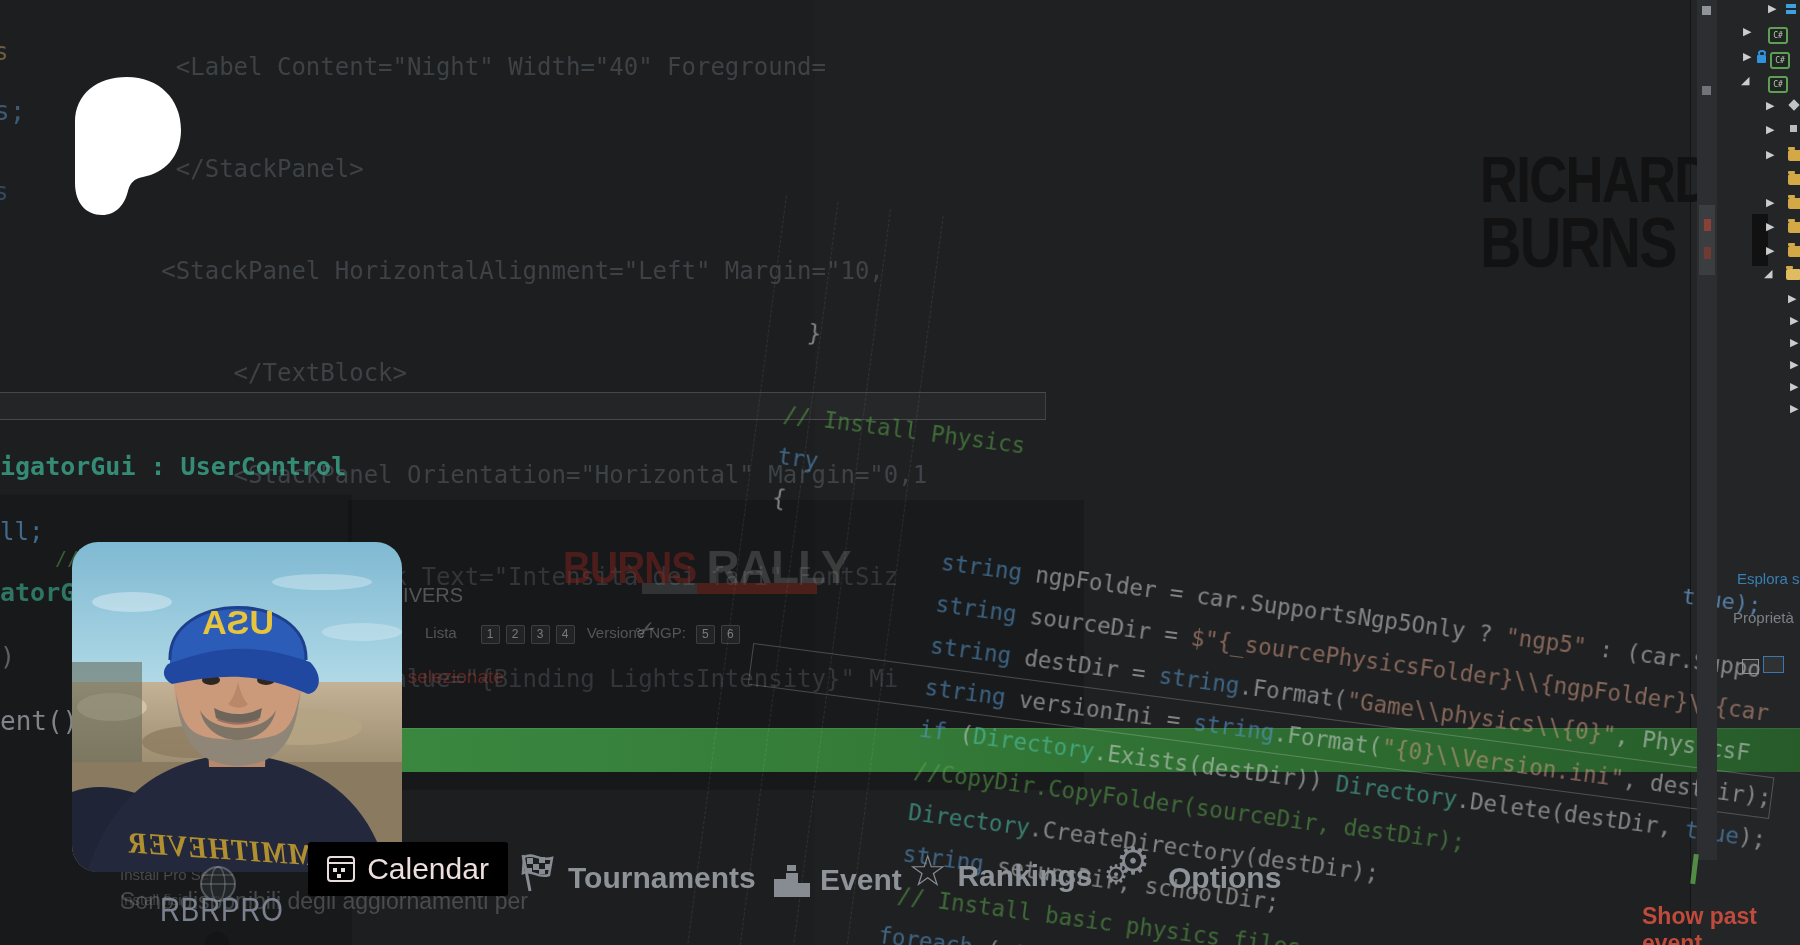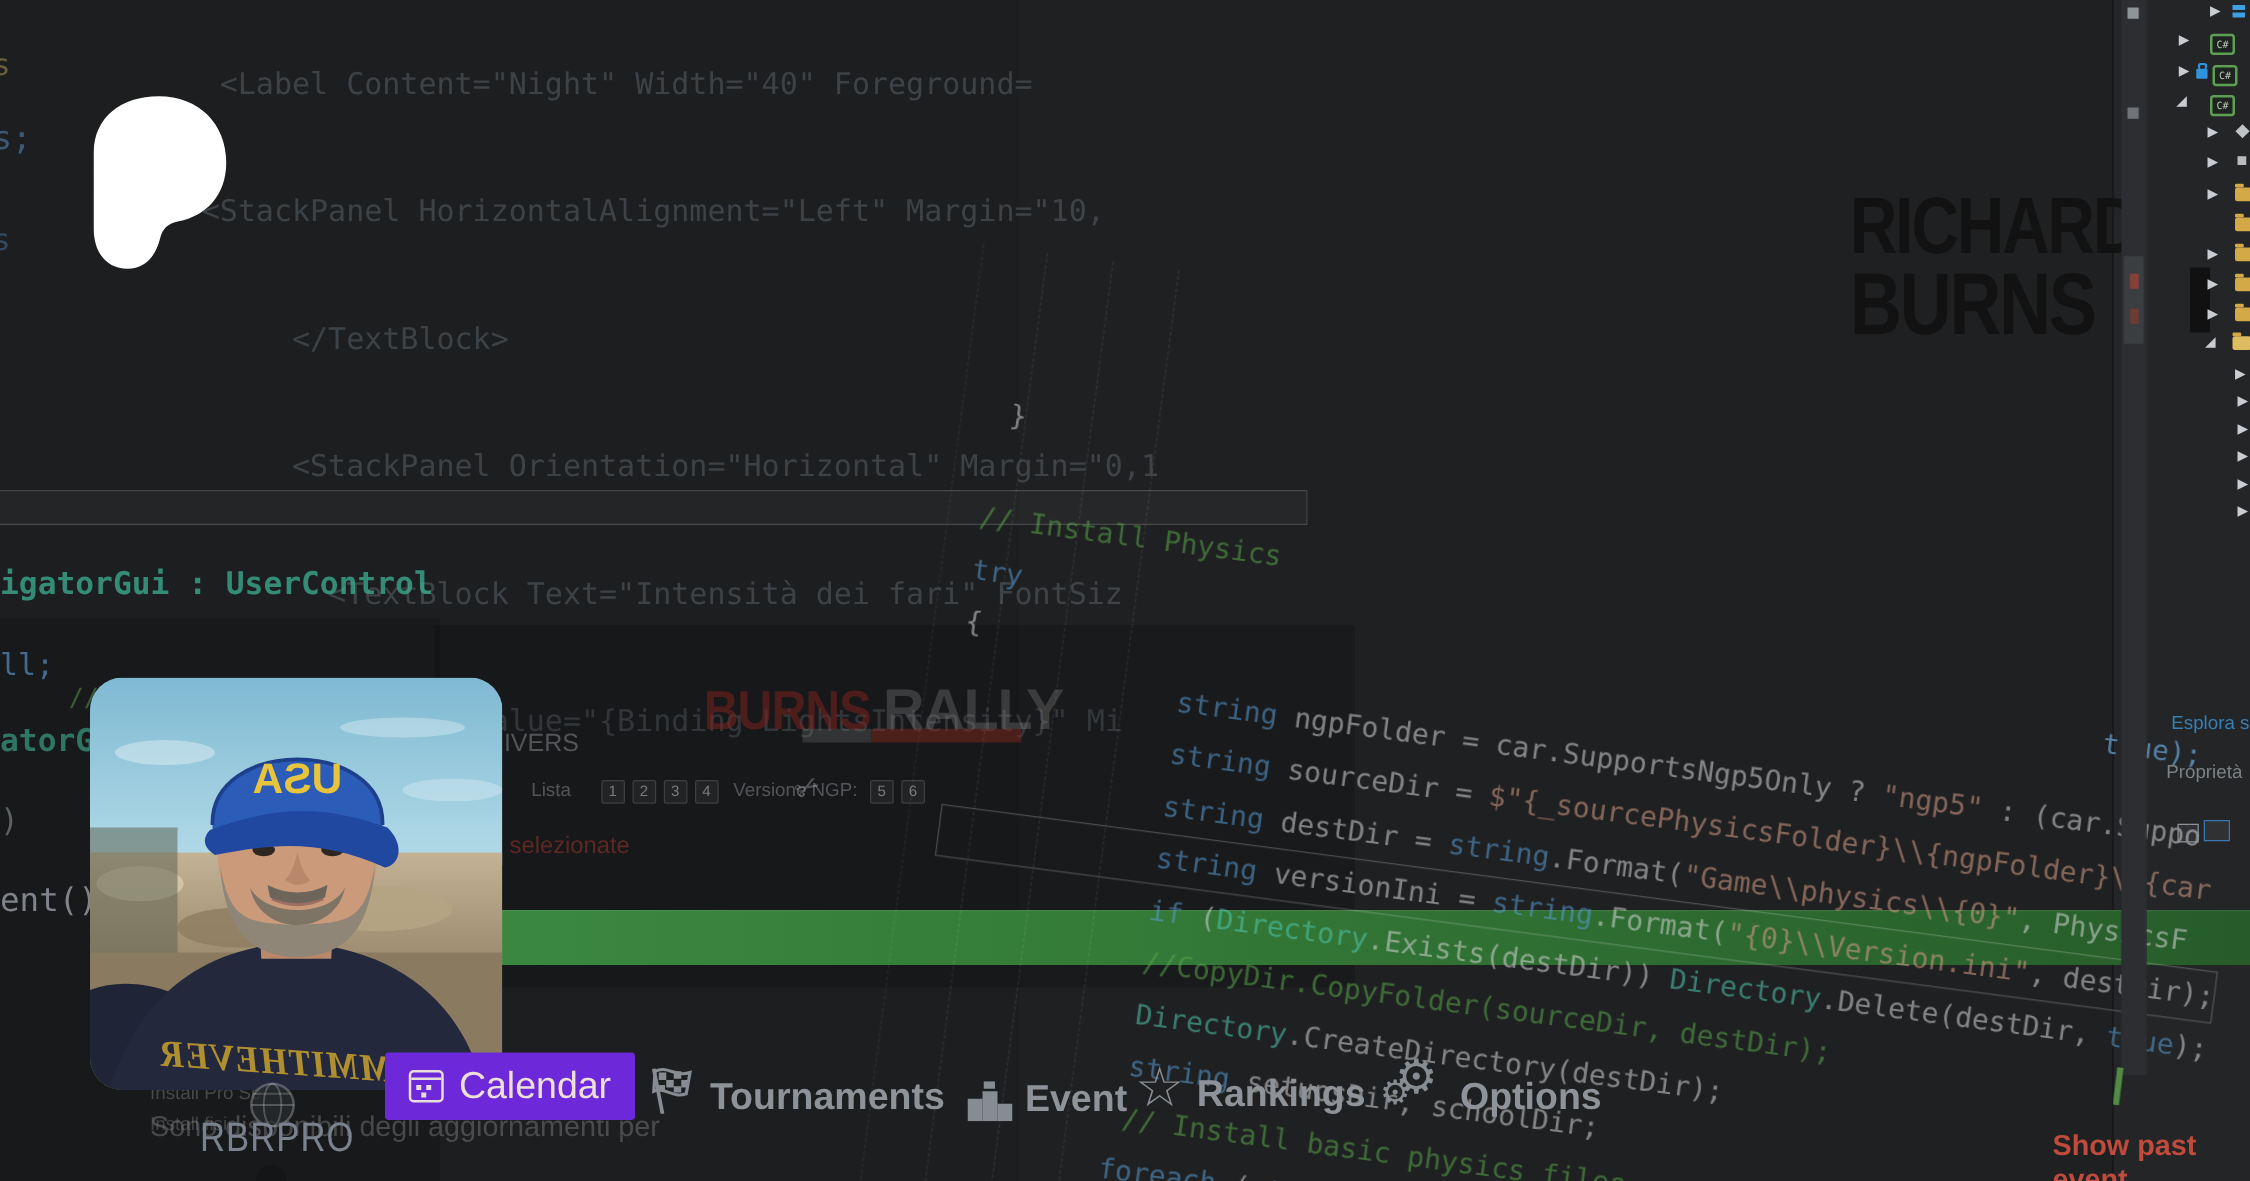--- a/index.html
+++ b/index.html
@@ -71,21 +71,21 @@
   
   .avatar{left:72px;top:542px;width:330px;height:330px;border-radius:26px;overflow:hidden;z-index:20;}
 
   
   .patreon{left:70px;top:73px;width:115px;height:145px;z-index:20;}
 
   
   .nav-item{display:flex;align-items:flex-end;gap:10px;height:52px;z-index:22;color:#8e939a;font-size:30px;font-weight:bold;}
   .nav-icon{color:#878c92;display:inline-flex;align-items:center;justify-content:center;}
   .btn-calendar{
-    left:308px;top:842px;width:200px;height:54px;background:#6d28d9;border-radius:3px;
+    left:308px;top:842px;width:200px;height:54px;background:#000000;border-radius:3px;
     display:flex;align-items:center;justify-content:center;gap:12px;z-index:22;
     color:#ecdfdc;font-size:30px;
   }
   .cal-glyph{width:24px;height:22px;border:2px solid #e9dedb;border-radius:4px;position:relative;}
   .cal-glyph:before{content:"";position:absolute;left:0;right:0;top:4px;border-top:2px solid #e9dedb;}
   .cal-glyph:after{content:"";position:absolute;left:4px;top:10px;width:4px;height:4px;background:#e9dedb;
     box-shadow:8px 0 #e9dedb,4px 6px #e9dedb;}
   .uni{font-family:"DejaVu Sans",sans-serif;}
 
   .rbrpro{left:160px;top:891px;color:#79828e;font-size:33px;letter-spacing:1px;
@@ -121,20 +121,21 @@
 <div class="abs zone-lowleft"></div>
 
 <div class="abs" style="left:1480px;top:148px;z-index:1;">
   <div class="brand" style="font-size:64px;">RICHARD</div>
   <div class="brand" style="font-size:70px;margin-top:-4px;">BURNS</div>
 </div>
 <div class="abs" style="left:1752px;top:214px;width:16px;height:52px;background:#111;z-index:1;"></div>
 
 <div class="abs xaml" style="z-index:2;">
   <div style="padding-left:4ch">&lt;Label Content="Night" Width="40" Foreground=</div>
+  <div style="padding-left:4ch">&lt;/StackPanel&gt;</div>
   <div style="padding-left:3ch">&lt;StackPanel HorizontalAlignment="Left" Margin="10,</div>
   <div style="padding-left:8ch">&lt;/TextBlock&gt;</div>
   <div style="padding-left:8ch">&lt;StackPanel Orientation="Horizontal" Margin="0,1</div>
   <div style="padding-left:10ch">&lt;TextBlock Text="Intensità dei fari" FontSiz</div>
   <div style="padding-left:10ch">&lt;Slider Value="{Binding LightsIntensity}" Mi</div>
   
   
   
   
   

